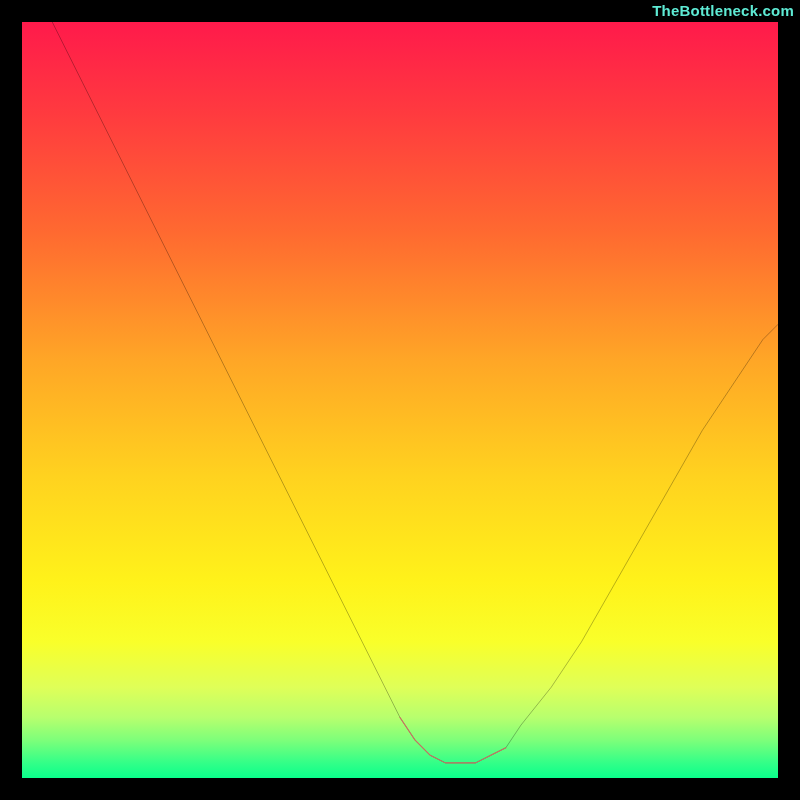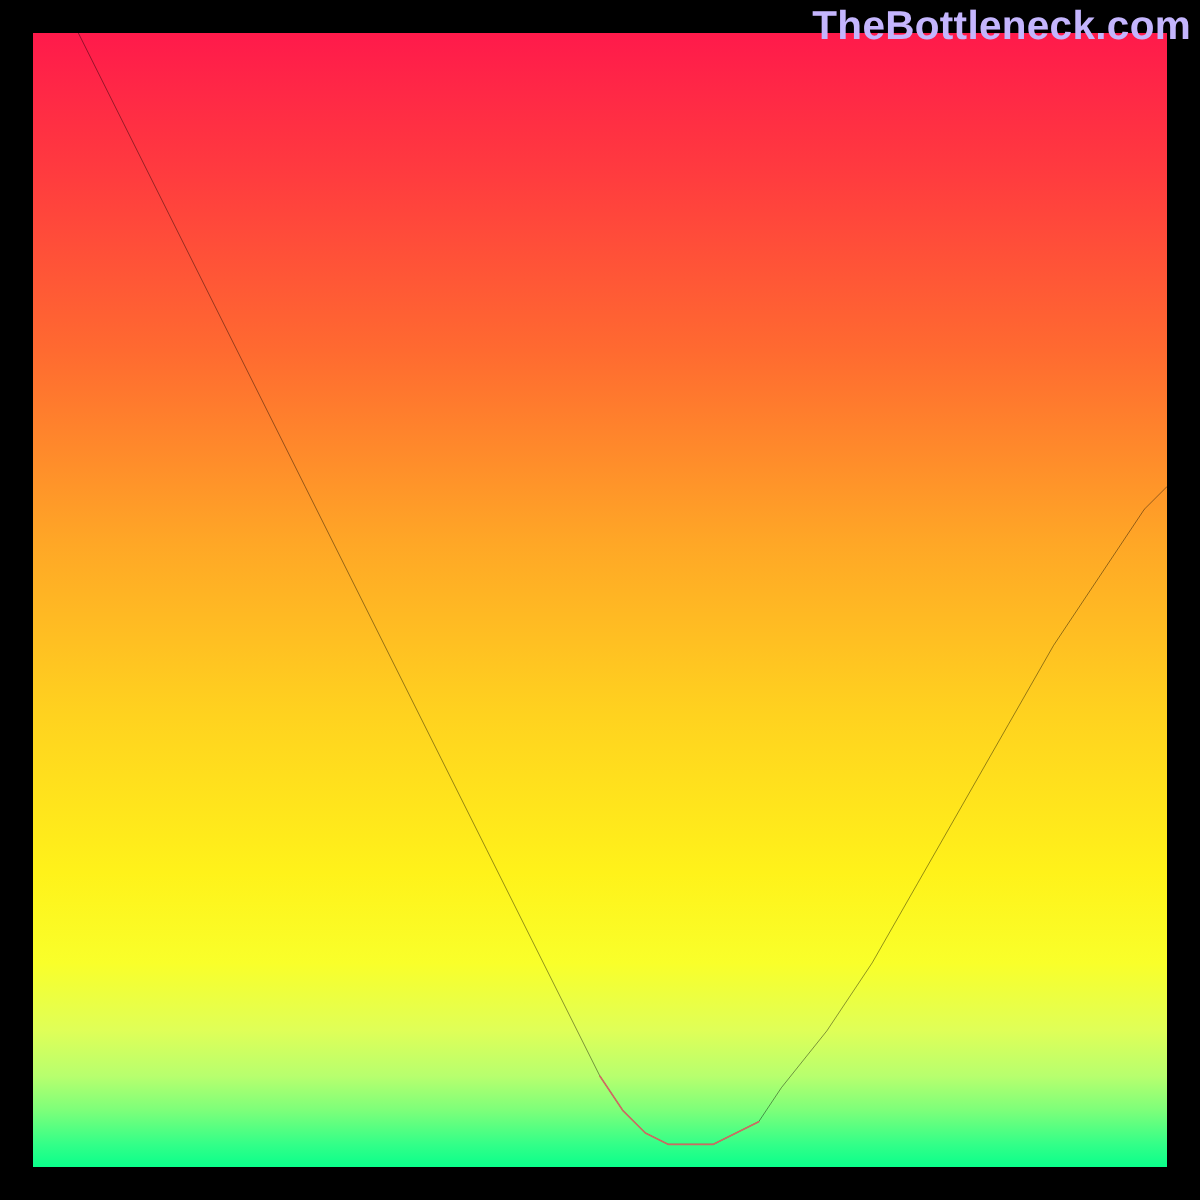--- a/index.html
+++ b/index.html
@@ -22,23 +22,23 @@
     left: 22px;
     top: 22px;
     width: 756px;
     height: 756px;
     
   }
   .watermark {
     position: absolute;
     top: 2px;
     right: 6px;
-    font-size: 27px;
+    font-size: 15px;
     font-weight: 600;
-    color: #c4b5fd;
+    color: #5eead4;
     letter-spacing: 0.2px;
     user-select: none;
   }
   svg.curve-layer {
     position: absolute;
     left: 22px;
     top: 22px;
     width: 756px;
     height: 756px;
     overflow: visible;

